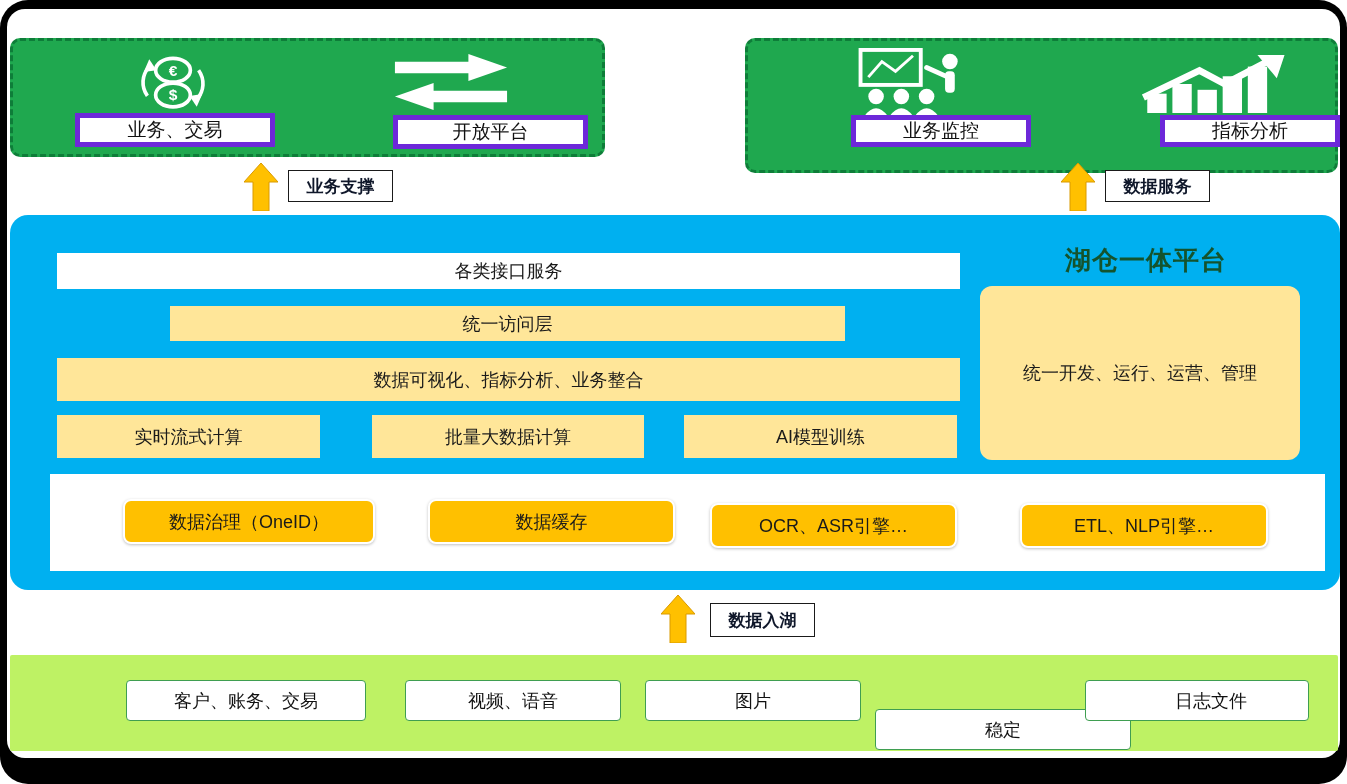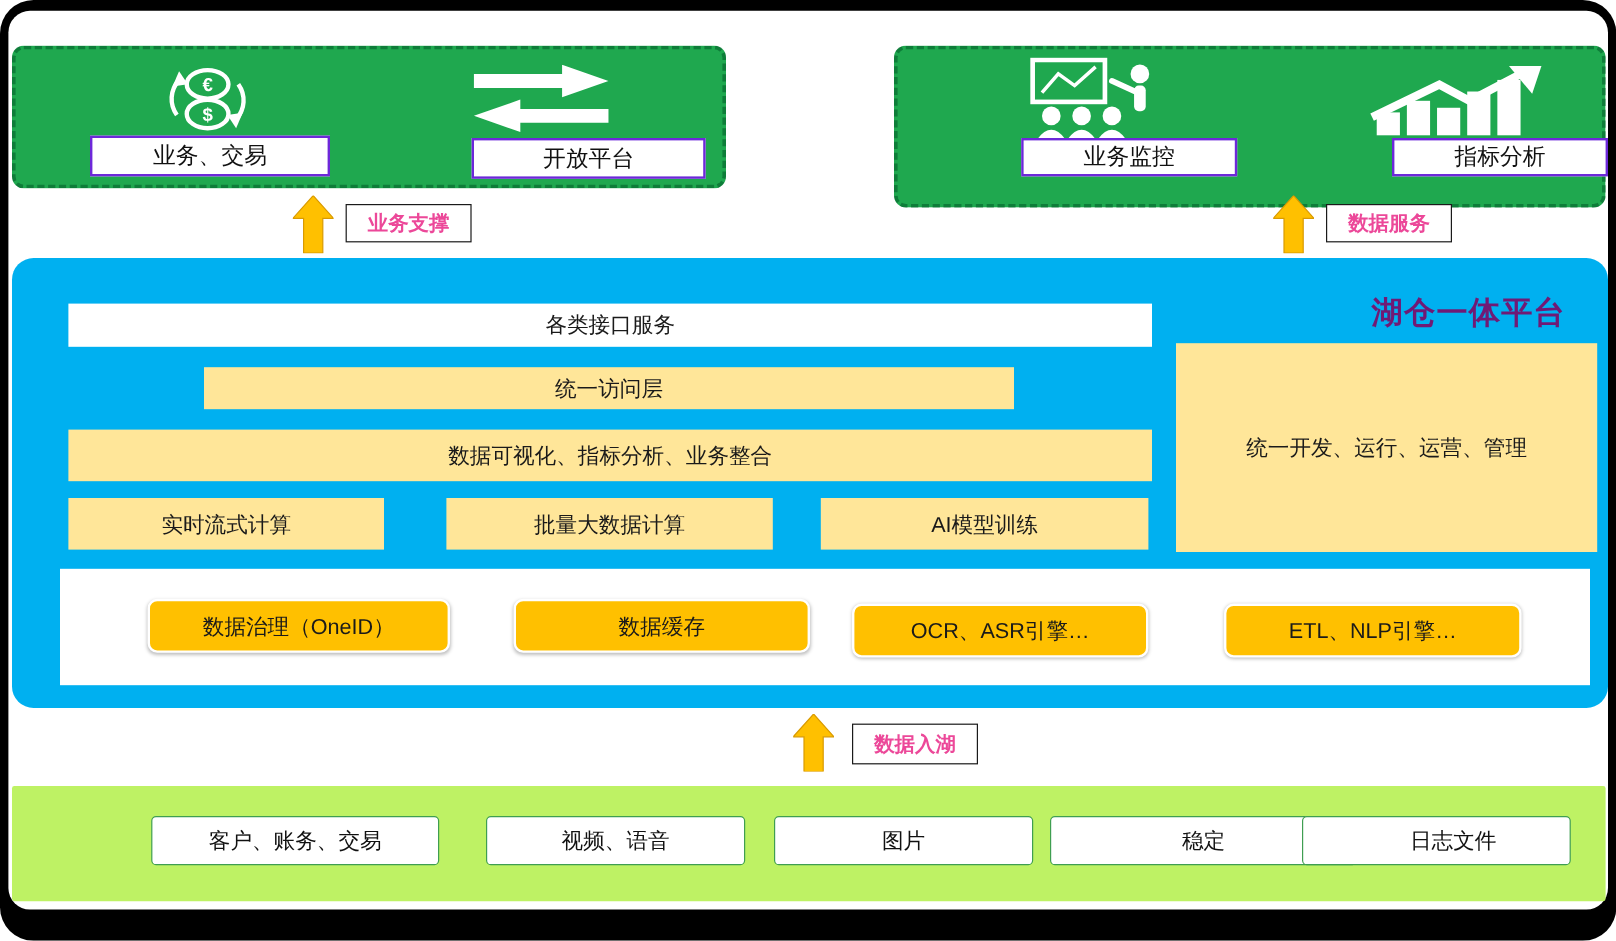--- a/index.html
+++ b/index.html
@@ -26,73 +26,74 @@
   
   .green-box {
     background: #1FA84F;
     border: 3px dashed #0e7d39;
     border-radius: 10px;
   }
   .icon-wrap { position: absolute; display: flex; align-items: center; justify-content: center; }
   .white-label {
     position: absolute;
     background: #ffffff;
-    border: 2px solid #6d28d9;
+    border: 5px solid #6d28d9;
     display: flex; align-items: center; justify-content: center;
     font-size: 19px;
     color: #111111;
   }
 
   
   .up-arrow { position: absolute; }
   .arrow-label {
     position: absolute;
     background: #ffffff;
     border: 1px solid #1a1a1a;
     display: flex; align-items: center; justify-content: center;
     font-size: 17px;
     font-weight: bold;
-    color: #ec4899;
+    color: #0f172a;
   }
 
   
   .lake-box {
     position: absolute;
     left: 10px; top: 215px;
     width: 1330px; height: 375px;
     background: #00B0F0;
     border-radius: 18px;
   }
   .lake-title {
     position: absolute;
     top: 28px; left: 1055px; width: 240px;
-    color: #701a75;
+    color: #14532d;
     font-size: 26px;
     font-weight: bold;
-    text-align: right;
+    text-align: left;
     letter-spacing: 1px;
   }
   .bar {
     position: absolute;
     display: flex; align-items: center; justify-content: center;
     font-size: 18px;
     color: #1a1a1a;
   }
   .bar-white { background: #ffffff; }
   .bar-yellow { background: #FFE699; }
 
   .ops-box {
     position: absolute;
     left: 970px; top: 71px;
-    width: 351px; height: 174px;
+    width: 320px; height: 174px;
     background: #FFE699;
     display: flex; align-items: center; justify-content: center;
     font-size: 18px;
     color: #1a1a1a;
     text-align: left;
+    border-radius: 12px;
   }
 
   .engine-strip {
     position: absolute;
     left: 40px; top: 259px;
     width: 1275px; height: 97px;
     background: #ffffff;
   }
   .engine-btn {
     position: absolute;
@@ -279,20 +280,20 @@
   <div class="source-bar">
     <div class="source-box" style="left:116px; width:240px;">
       <span>客户、账务、交易</span>
     </div>
     <div class="source-box" style="left:395px; width:216px;">
       <span>视频、语音</span>
     </div>
     <div class="source-box" style="left:635px; width:216px;">
       <span>图片</span>
     </div>
-    <div class="source-box" style="left:865px; width:256px;">
+    <div class="source-box" style="left:865px; width:256px;margin-top:29px;">
       <span>稳定</span>
     </div>
     <div class="source-box" style="left:1075px; width:224px;padding-left:28px;">
       <span>日志文件</span>
     </div>
   </div>
 </div>
 
 </body></html>

